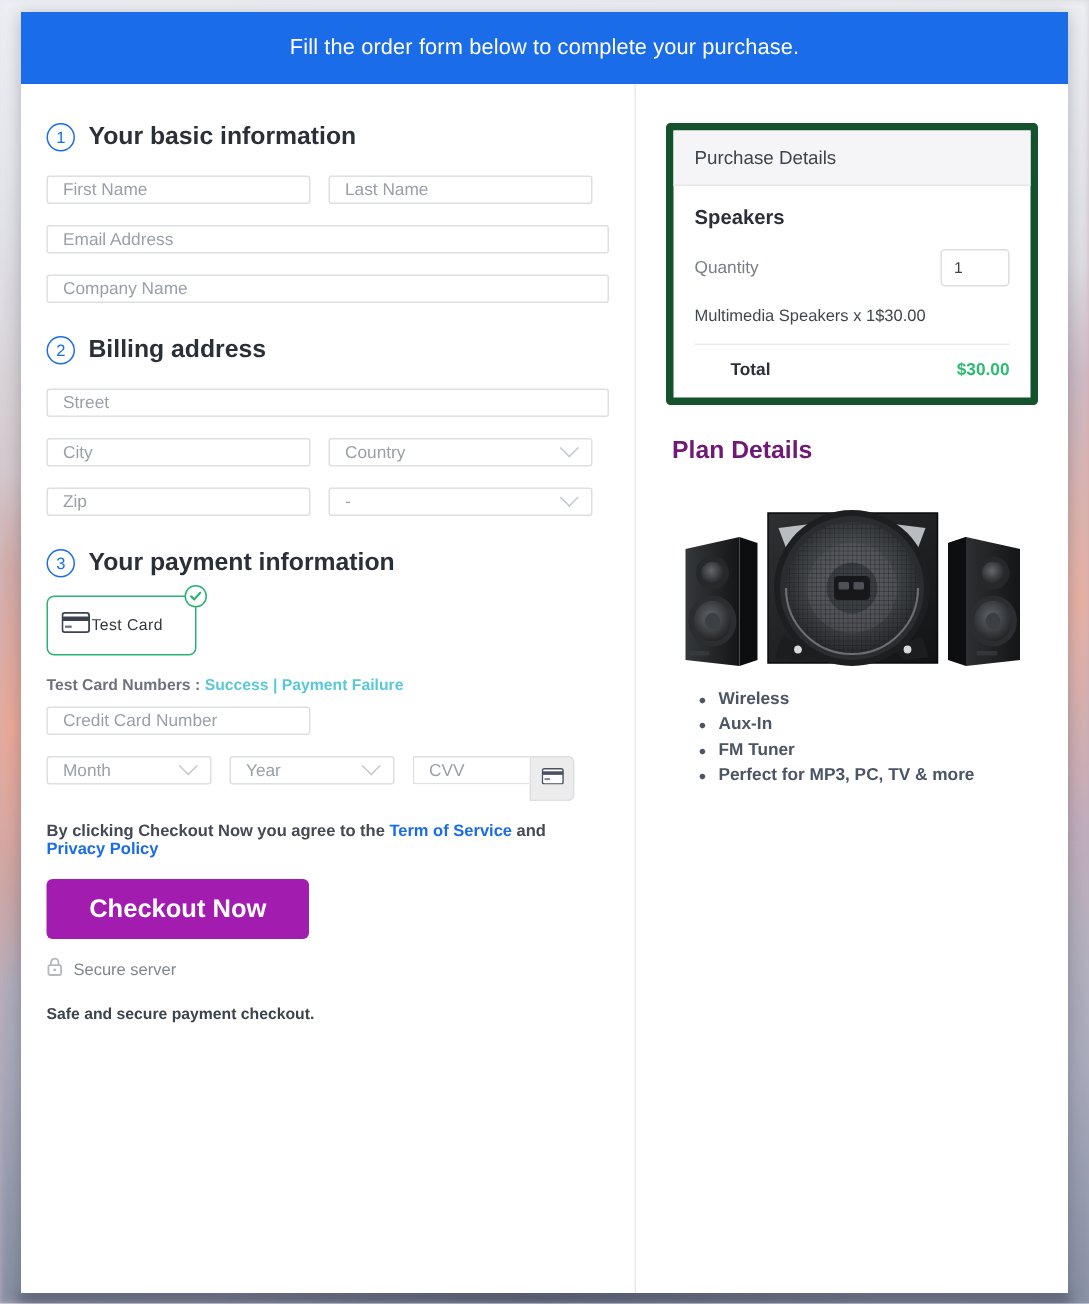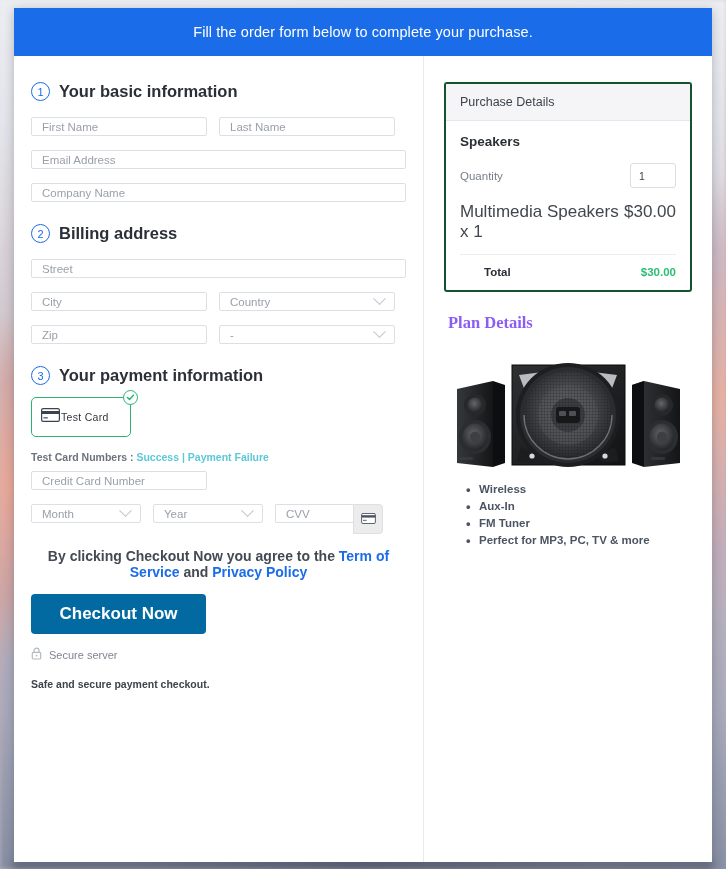--- a/index.html
+++ b/index.html
@@ -107,54 +107,54 @@
   .cvvgroup .fld {
     border-top-right-radius: 0; border-bottom-right-radius: 0;
     flex: 1; border-right: none;
   }
   .cvvbtn {
     width: 30px; height: 30px; border: 1px solid #dedfe3;
     border-top-right-radius: 4px; border-bottom-right-radius: 4px;
     background: #ececed; display: flex; align-items: center; justify-content: center;
   }
 
-  .agree { font-size: 14px; color: #444a53; font-weight: 700; margin: 10px 0 14px 0; text-align: center; }
+  .agree { font-size: 11px; color: #444a53; font-weight: 700; margin: 10px 0 14px 0; }
   .agree a { color: #1a6ce8; text-decoration: none; }
   .checkout-btn {
-    background: #0369a1; color: #fff; border: none; border-radius: 4px;
+    background: #a21caf; color: #fff; border: none; border-radius: 4px;
     height: 40px; width: 175px; font-size: 17px; font-weight: 700;
     font-family: "Liberation Sans", sans-serif; cursor: pointer;
     display: flex; align-items: center; justify-content: center;
   }
   .secure { display: flex; align-items: center; gap: 7px; margin: 12px 0 14px 0; }
   .secure .txt { font-size: 11px; color: #808690; }
   .safe-note { font-size: 10.5px; color: #3e444d; font-weight: 700; }
 
   
-  .purchase-box { border: 2px solid #14532d; border-radius: 3px; }
+  .purchase-box { border: 5px solid #14532d; border-radius: 3px; }
   .purchase-hd {
     background: #f5f5f7; border-bottom: 1px solid #e6e7ea;
     padding: 11px 14px; font-size: 12.5px; color: #3d434b;
   }
   .purchase-bd { padding: 13px 14px 12px 14px; }
   .prod-name { font-size: 13.5px; font-weight: 700; color: #2b3038; margin-bottom: 14px; }
   .qty-row { display: flex; align-items: center; justify-content: space-between; margin-bottom: 14px; }
   .qty-lbl { font-size: 11.5px; color: #787e88; }
   .qty-input {
     width: 46px; height: 25px; border: 1px solid #dcdde1; border-radius: 3px;
     display: flex; align-items: center; padding-left: 8px;
     font-size: 10.5px; color: #3d434b; background: #fff;
   }
-  .line-row { display: flex; justify-content: flex-start; font-size: 17px; color: #41474f; padding-bottom: 12px; }
+  .line-row { display: flex; justify-content: flex-start; font-size: 11px; color: #41474f; padding-bottom: 12px; }
   .line-div { border-top: 1px solid #ececed; }
   .total-row { display: flex; justify-content: space-between; padding-top: 11px; font-size: 11.5px; }
   .total-row .k { font-weight: 700; color: #2b3038; margin-left: 24px; }
   .total-row .v { font-weight: 700; color: #2dbd72; }
 
-  .plan-title { font-size: 16.5px; font-weight: 700; color: #8b5cf6; margin: 21px 0 0 4px; font-family: Liberation Serif, serif; }
+  .plan-title { font-size: 16.5px; font-weight: 700; color: #701a75; margin: 21px 0 0 4px; }
   .plan-img { display: flex; justify-content: center; margin: 18px 0 12px 0; }
   .features { margin: 0 0 0 22px; padding: 0; list-style: none; }
   .features li {
     font-size: 11.5px; font-weight: 700; color: #4c5564;
     margin-bottom: 5px; position: relative; padding-left: 13px;
   }
   .features li::before {
     content: "•"; position: absolute; left: 0; top: -1px;
     color: #4c5564; font-size: 13px;
   }

